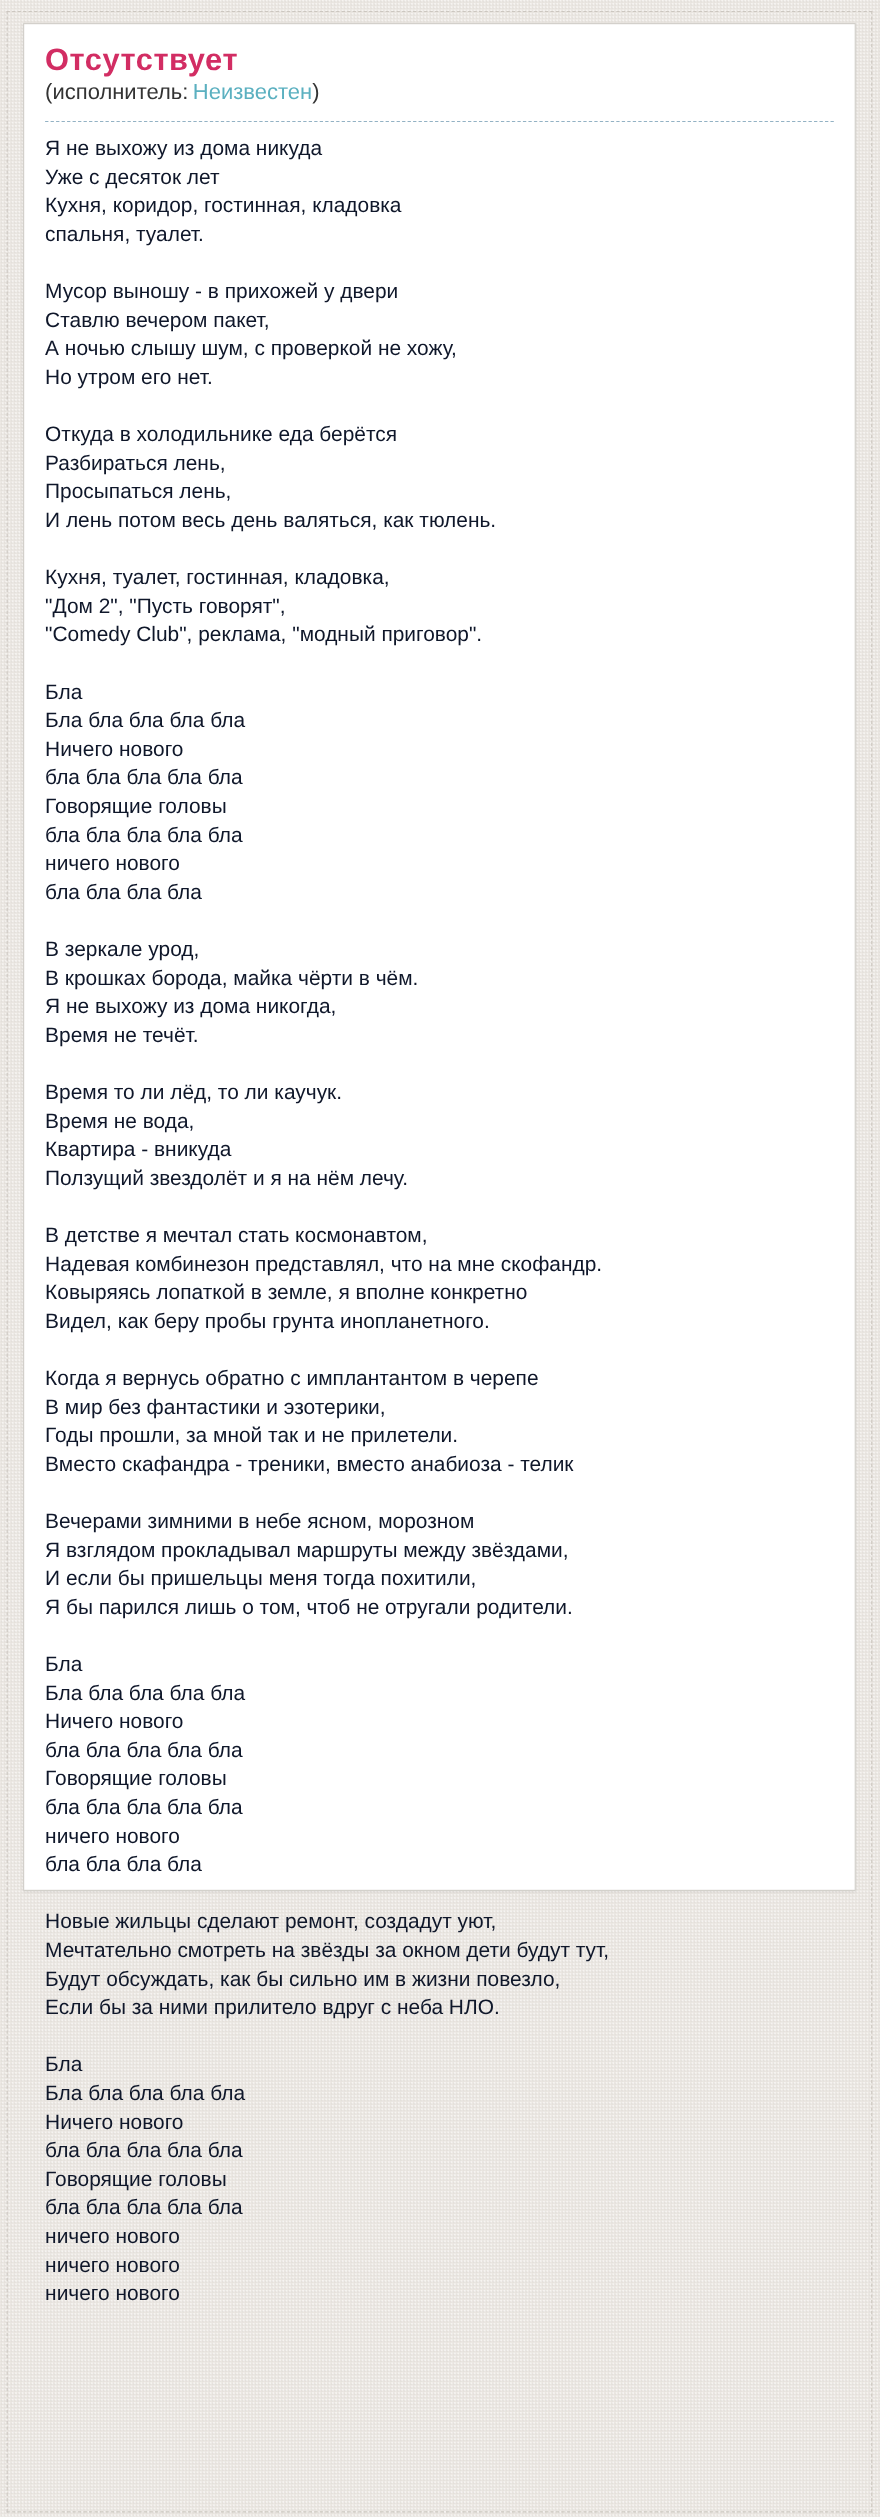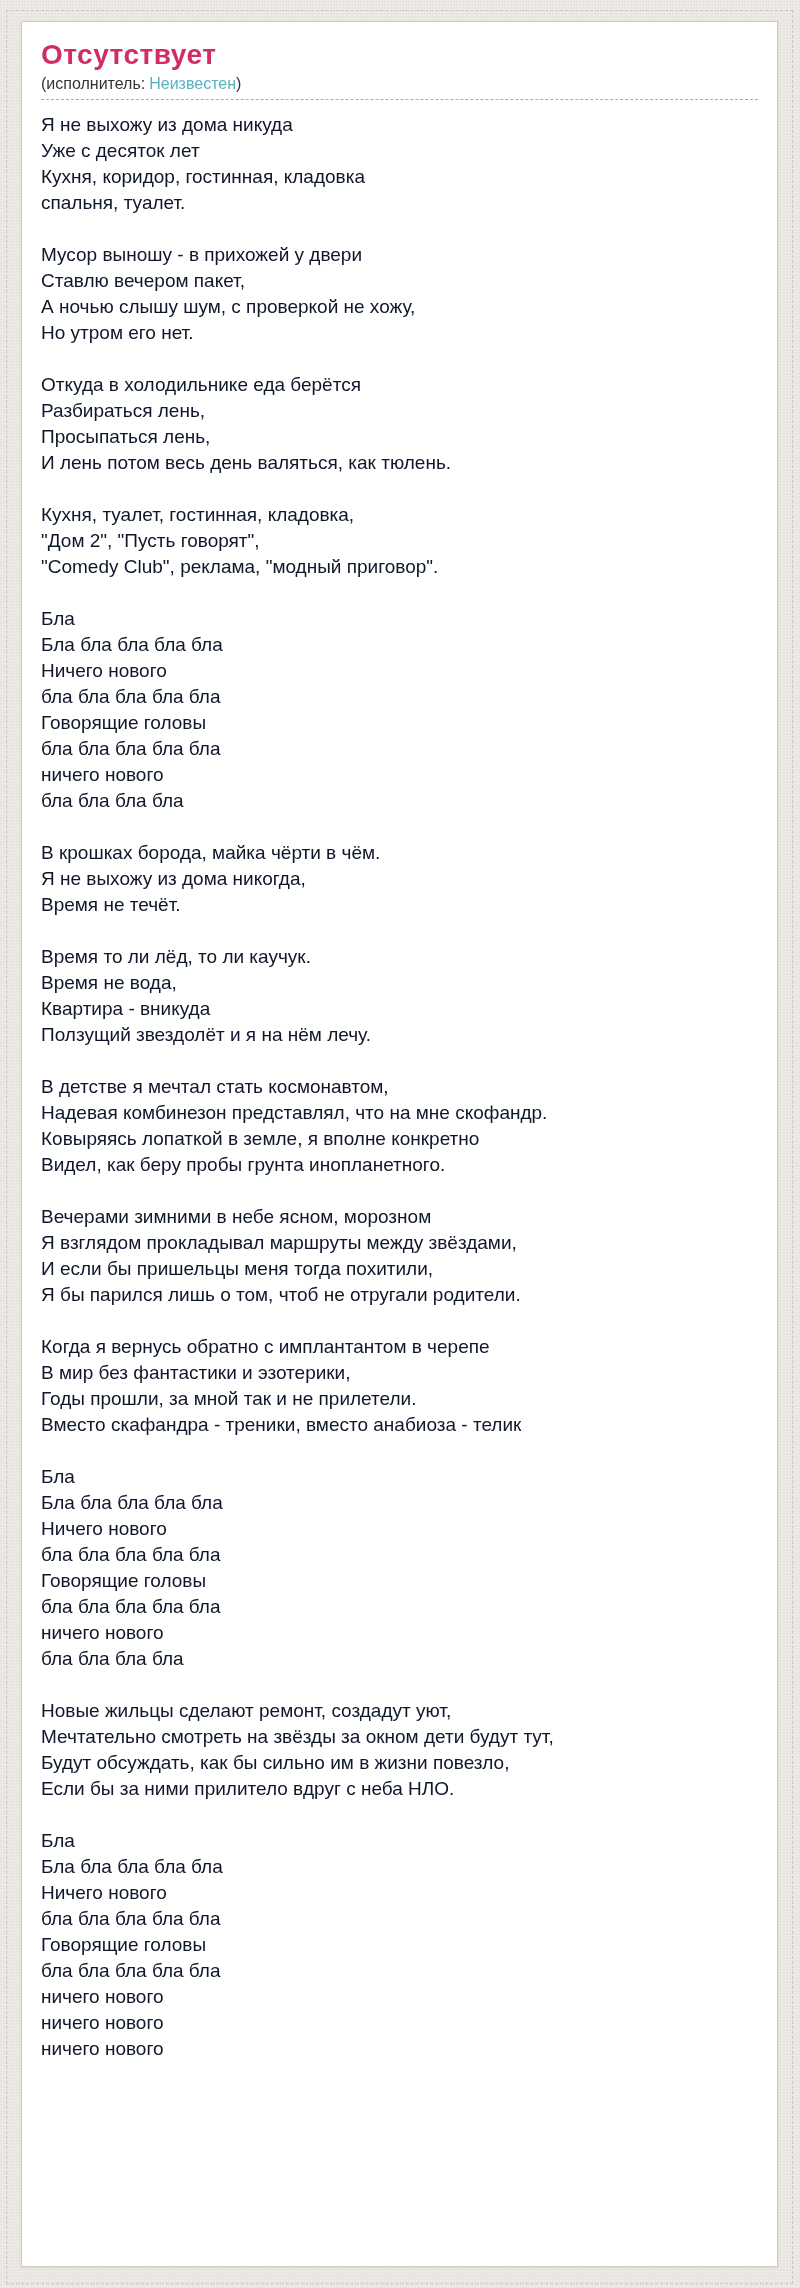--- a/index.html
+++ b/index.html
@@ -23,40 +23,40 @@
     position: absolute;
     left: 6px; top: 10px; right: 7px; bottom: 4px;
     border: 1px dashed #ccc7c0;
     pointer-events: none;
   }
   .card {
     position: absolute;
     left: 21px;
     top: 21px;
     width: 757px;
-    height: 2246px;
+    height: 1698px;
     box-sizing: border-box;
     background: #ffffff;
     border: 1px solid #cfccc6;
     box-shadow: 0 1px 3px rgba(0,0,0,0.08);
     padding: 16px 19px 0 19px;
   }
   h1.song-title {
     margin: 0 0 2px 0;
     font-size: 28px;
     line-height: 34px;
     font-weight: bold;
     color: #d22d63;
     letter-spacing: 0.5px;
   }
   .artist-line {
-    font-size: 16px;
+    font-size: 20px;
     line-height: 20px;
     color: #333333;
-    padding-bottom: 5px;
+    padding-bottom: 16px;
     border-bottom: 1px dashed #93b2c4;
   }
   .artist-link {
     color: #5bb0c0;
     margin-left: 4px;
     cursor: pointer;
     text-decoration: none;
   }
   .lyrics {
     margin-top: 12px;
@@ -109,47 +109,48 @@
         <div class="line">Бла</div>
         <div class="line">Бла бла бла бла бла</div>
         <div class="line">Ничего нового</div>
         <div class="line">бла бла бла бла бла</div>
         <div class="line">Говорящие головы</div>
         <div class="line">бла бла бла бла бла</div>
         <div class="line">ничего нового</div>
         <div class="line">бла бла бла бла</div>
       </div>
       <div class="stanza">
+        <div class="line">В зеркале урод,</div>
         <div class="line">В крошках борода, майка чёрти в чём.</div>
         <div class="line">Я не выхожу из дома никогда,</div>
         <div class="line">Время не течёт.</div>
       </div>
       <div class="stanza">
         <div class="line">Время то ли лёд, то ли каучук.</div>
         <div class="line">Время не вода,</div>
         <div class="line">Квартира - вникуда</div>
         <div class="line">Ползущий звездолёт и я на нём лечу.</div>
       </div>
       <div class="stanza">
         <div class="line">В детстве я мечтал стать космонавтом,</div>
         <div class="line">Надевая комбинезон представлял, что на мне скофандр.</div>
         <div class="line">Ковыряясь лопаткой в земле, я вполне конкретно</div>
         <div class="line">Видел, как беру пробы грунта инопланетного.</div>
       </div>
       <div class="stanza">
+        <div class="line">Когда я вернусь обратно с имплантантом в черепе</div>
+        <div class="line">В мир без фантастики и эзотерики,</div>
+        <div class="line">Годы прошли, за мной так и не прилетели.</div>
+        <div class="line">Вместо скафандра - треники, вместо анабиоза - телик</div>
+      </div>
+      <div class="stanza">
         <div class="line">Вечерами зимними в небе ясном, морозном</div>
         <div class="line">Я взглядом прокладывал маршруты между звёздами,</div>
         <div class="line">И если бы пришельцы меня тогда похитили,</div>
         <div class="line">Я бы парился лишь о том, чтоб не отругали родители.</div>
-      </div>
-      <div class="stanza">
-        <div class="line">Когда я вернусь обратно с имплантантом в черепе</div>
-        <div class="line">В мир без фантастики и эзотерики,</div>
-        <div class="line">Годы прошли, за мной так и не прилетели.</div>
-        <div class="line">Вместо скафандра - треники, вместо анабиоза - телик</div>
       </div>
       <div class="stanza">
         <div class="line">Бла</div>
         <div class="line">Бла бла бла бла бла</div>
         <div class="line">Ничего нового</div>
         <div class="line">бла бла бла бла бла</div>
         <div class="line">Говорящие головы</div>
         <div class="line">бла бла бла бла бла</div>
         <div class="line">ничего нового</div>
         <div class="line">бла бла бла бла</div>

